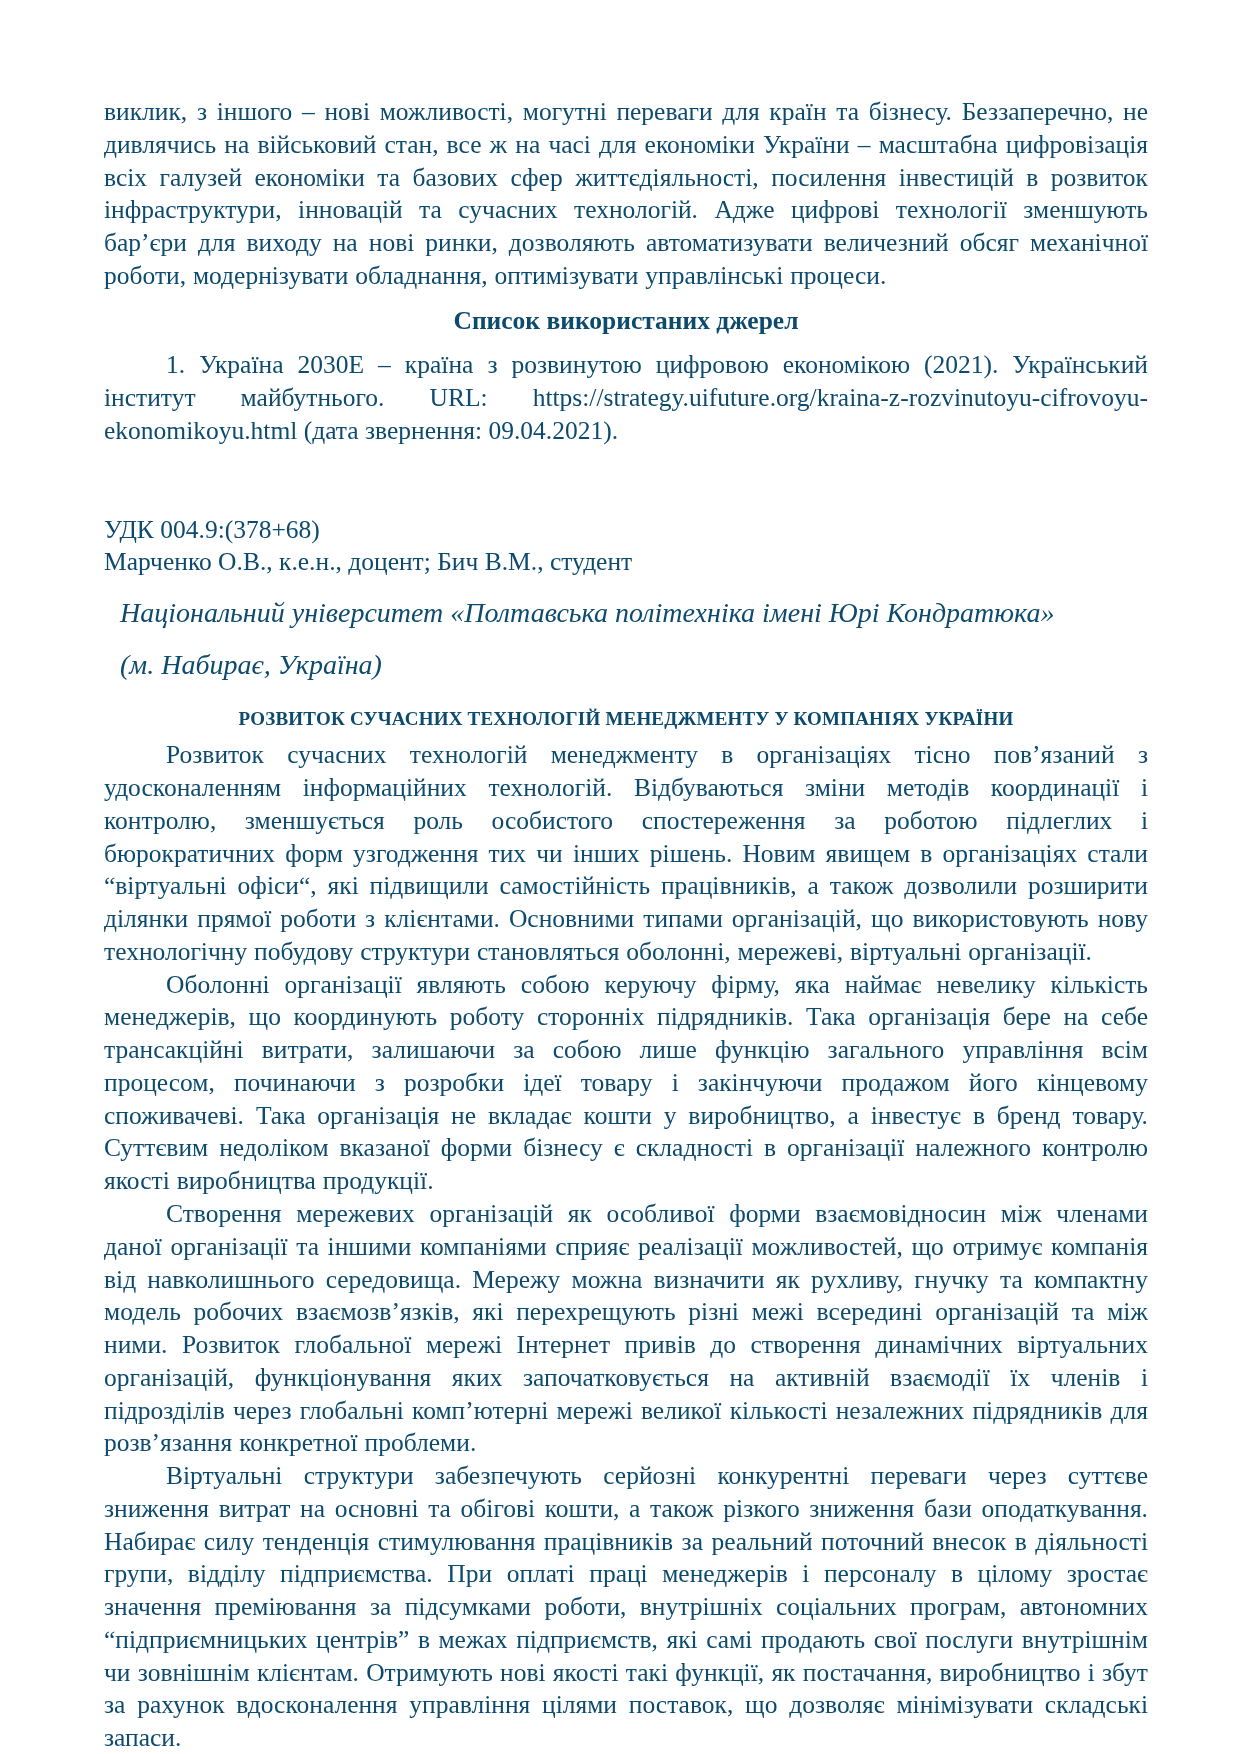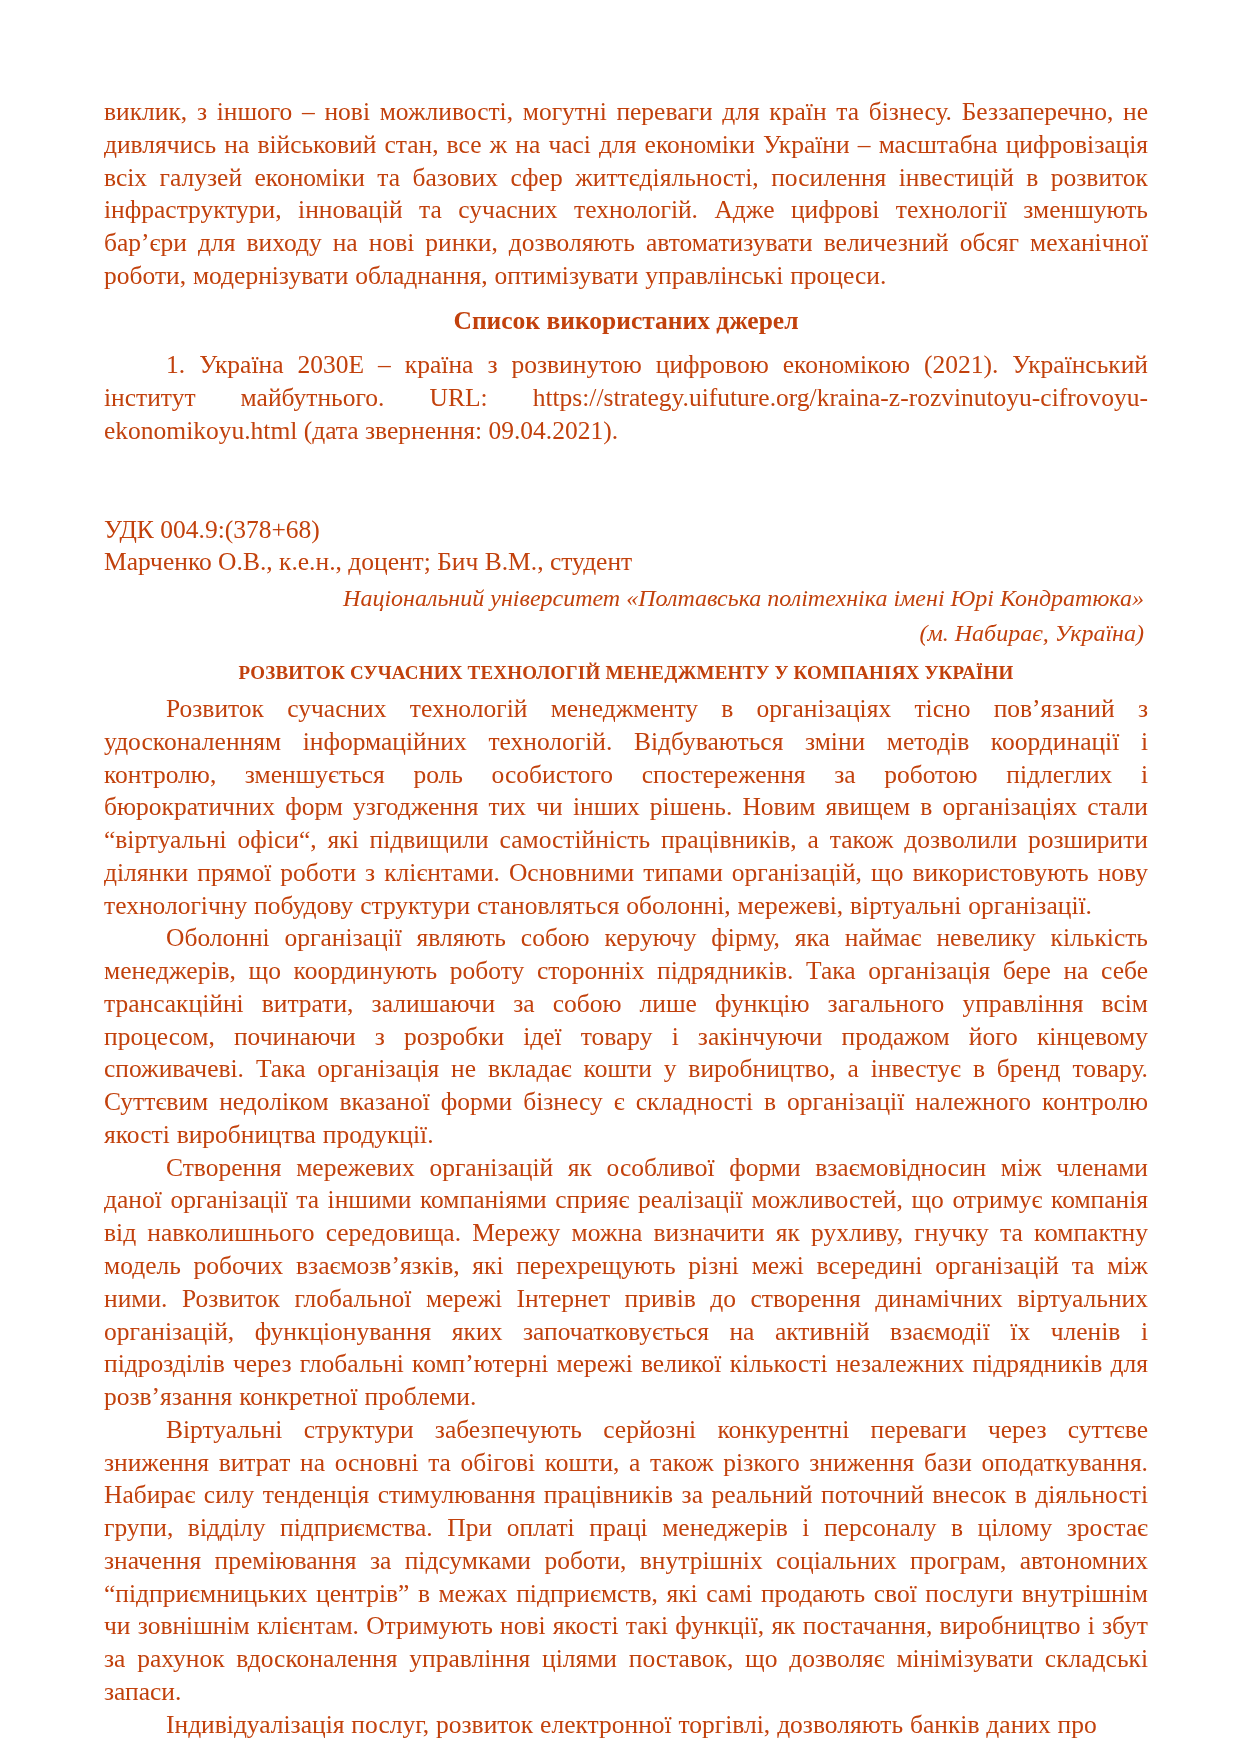--- a/index.html
+++ b/index.html
@@ -10,21 +10,21 @@
   }
   .page {
     position: relative;
     width: 1240px;
     height: 1754px;
     margin: 0 auto;
     background: #ffffff;
     box-sizing: border-box;
     padding: 96px 92px 60px 104px;
     font-family: "Liberation Serif", "DejaVu Serif", serif;
-    color: #c2410c;
+    color: #0c4a6e;
   }
   .content {
     width: 1044px;
   }
   p.body-par {
     margin: 0;
     font-size: 25.5px;
     line-height: 1.285;
     text-align: justify;
     text-indent: 62px;
@@ -61,24 +61,24 @@
     line-height: 1.285;
     text-align: left;
   }
   .authors {
     margin: 0;
     font-size: 25.5px;
     line-height: 1.285;
     text-align: left;
   }
   .affil {
-    margin: 4px;
-    font-size: 24px;
+    margin: 16px;
+    font-size: 28px;
     line-height: 1.285;
-    text-align: right;
+    text-align: left;
     font-style: italic;
   }
   .doc-title {
     margin: 0;
     font-size: 19px;
     line-height: 1.27;
     text-align: center;
     font-weight: bold;
     letter-spacing: 0.2px;
   }

